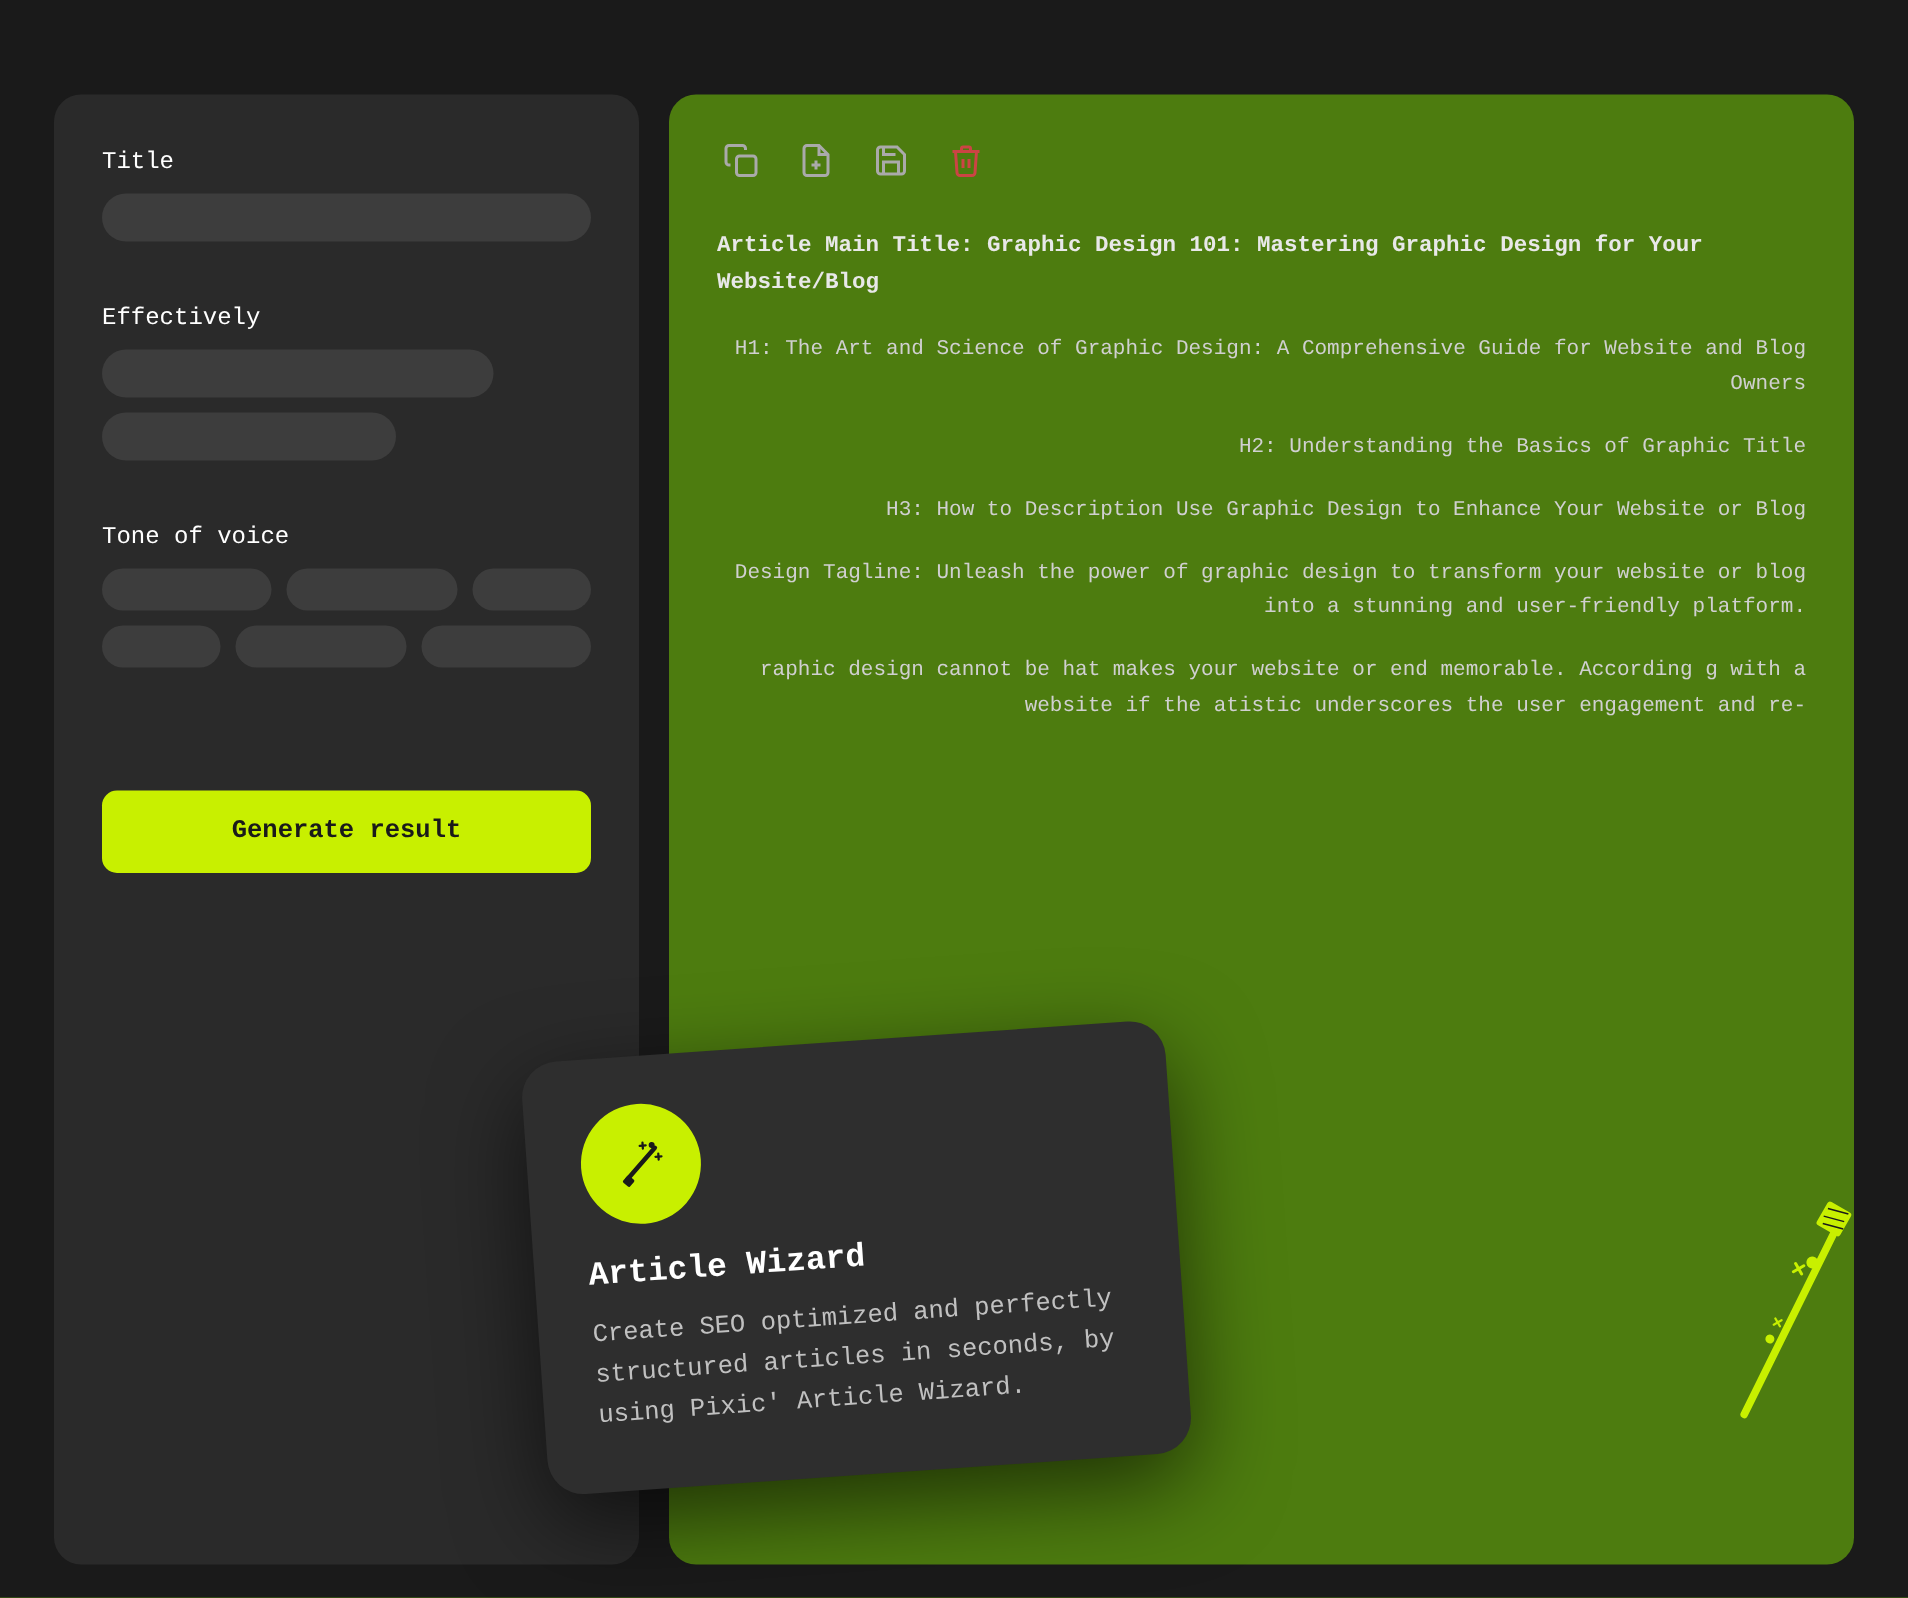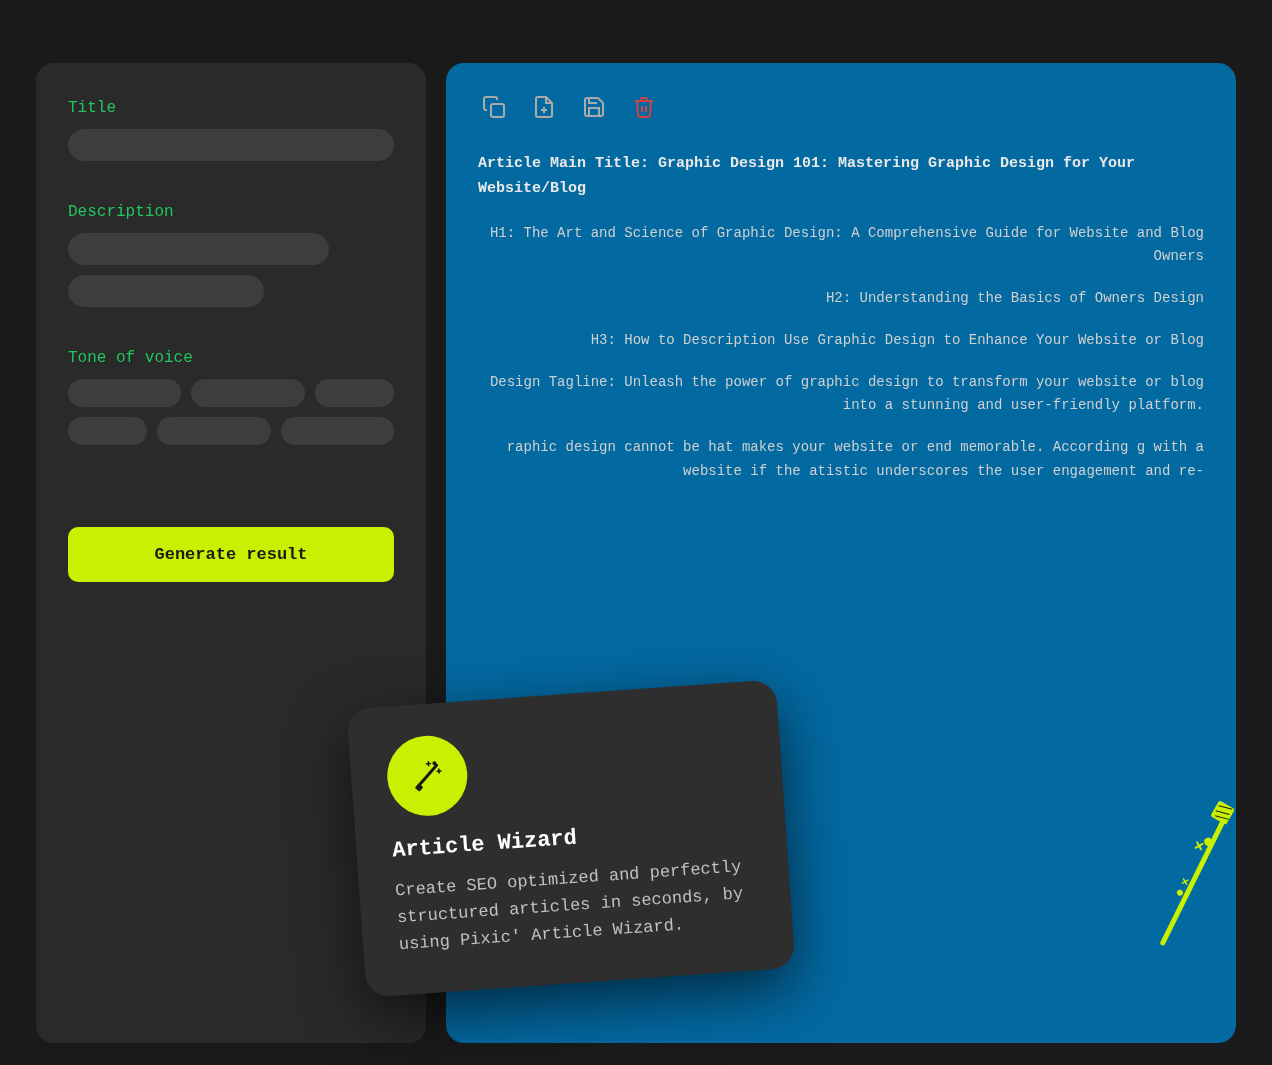--- a/index.html
+++ b/index.html
@@ -35,21 +35,21 @@
       flex-shrink: 0;
       position: relative;
       top: 20px;
     }
 
     .field-group {
       margin-bottom: 32px;
     }
 
     .field-label {
-      color: #22c55e;
+      color: #ffffff;
       font-size: 16px;
       margin-bottom: 12px;
       font-family: 'Courier New', Courier, monospace;
     }
 
     .input-bar {
       background: #3d3d3d;
       border-radius: 20px;
       height: 32px;
       width: 100%;
@@ -92,21 +92,21 @@
       color: #1a1a1a;
       cursor: pointer;
       width: 100%;
       margin-top: auto;
       margin-top: 40px;
     }
 
     
     .right-panel {
       flex: 1;
-      background: #0369a1;
+      background: #4d7c0f;
       border-radius: 18px;
       padding: 28px 32px;
       position: relative;
       top: 20px;
     }
 
     .toolbar {
       display: flex;
       gap: 18px;
       margin-bottom: 28px;
@@ -210,21 +210,21 @@
 <div class="scene">
 
   <div class="left-panel">
 
     <div class="field-group">
       <div class="field-label">Title</div>
       <div class="input-bar"></div>
     </div>
 
     <div class="field-group">
-      <div class="field-label">Description</div>
+      <div class="field-label">Effectively</div>
       <div class="input-bar medium"></div>
       <div class="input-bar short"></div>
     </div>
 
 
     <div class="field-group">
       <div class="field-label">Tone of voice</div>
       <div class="tone-row">
         <div class="tone-chip"></div>
         <div class="tone-chip"></div>
@@ -271,21 +271,21 @@
           <path d="M10 11v6"></path>
           <path d="M14 11v6"></path>
           <path d="M9 6V4a1 1 0 0 1 1-1h4a1 1 0 0 1 1 1v2"></path>
         </svg>
       </div>
     </div>
 
     <div class="article-content">
       <div class="article-title">Article Main Title: Graphic Design 101: Mastering Graphic Design for Your Website/Blog</div>
       <div class="article-line">H1: The Art and Science of Graphic Design: A Comprehensive Guide for Website and Blog Owners</div>
-      <div class="article-line">H2: Understanding the Basics of Owners Design</div>
+      <div class="article-line">H2: Understanding the Basics of Graphic Title</div>
       <div class="article-line">H3: How to Description Use Graphic Design to Enhance Your Website or Blog</div>
       <div class="article-line">Design Tagline: Unleash the power of graphic design to transform your website or blog into a stunning and user-friendly platform.</div>
       <div class="article-line">raphic design cannot be hat makes your website or end memorable. According g with a website if the atistic underscores the user engagement and re-</div>
     </div>
 
   </div>
 
   <div class="tooltip-card">
     <div class="tooltip-icon-circle">
       <svg viewBox="0 0 40 40" fill="none">

